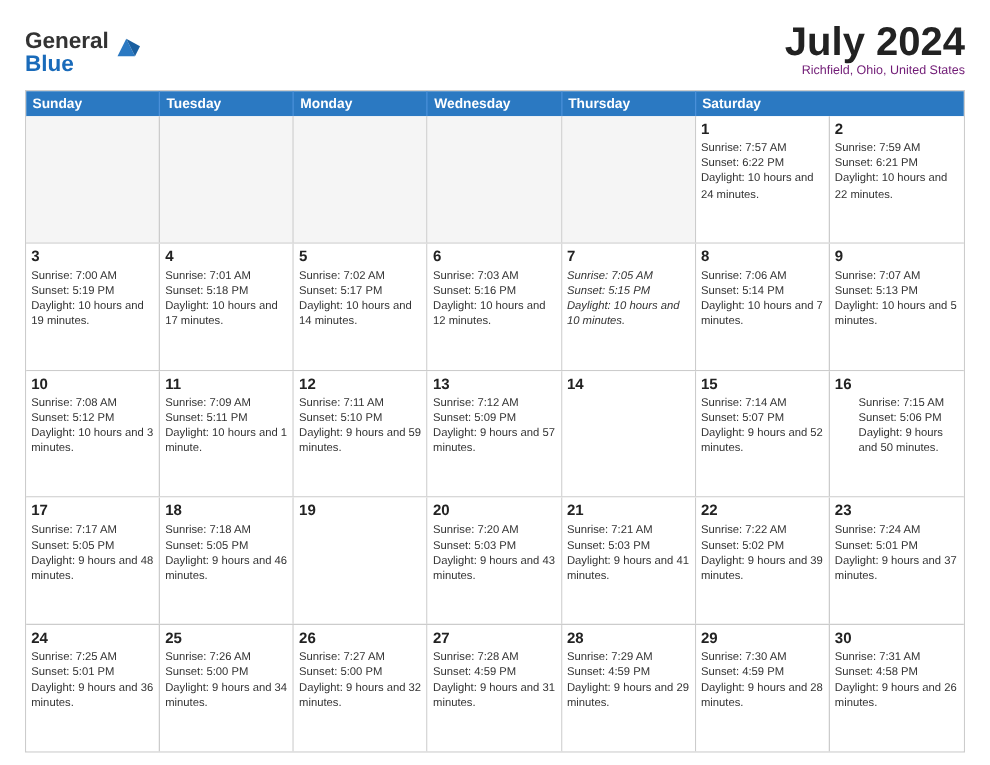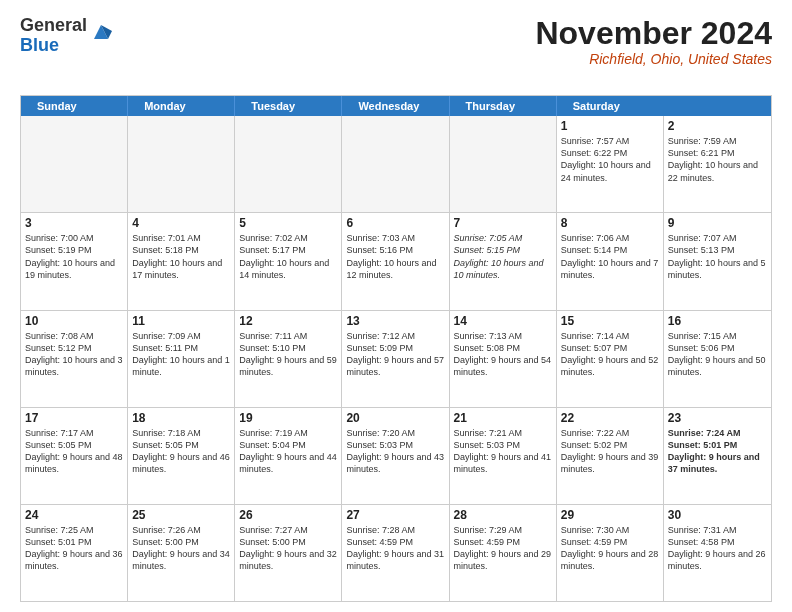--- a/index.html
+++ b/index.html
@@ -13,22 +13,22 @@
     .page {
       width: 792px;
       height: 612px;
       padding: 16px 20px 10px 20px;
       display: flex;
       flex-direction: column;
     }
     .header {
       display: flex;
       justify-content: space-between;
-      align-items: flex-start;
-      margin-bottom: 28px;
+      align-items: flex-end;
+      margin-bottom: 10px;
     }
     .logo {
       display: flex;
       align-items: center;
     }
     .logo-text {
       font-size: 18px;
       font-weight: bold;
       line-height: 1.1;
     }
@@ -41,40 +41,39 @@
     .title-section {
       text-align: right;
     }
     .month-title {
       font-size: 32px;
       font-weight: bold;
       color: #222;
       line-height: 1.1;
     }
     .location {
-      font-size: 14px;
-      color: #c2410c;
-      font-style: italic;
+      font-size: 10px;
+      color: #701a75;
     }
     .calendar {
       flex: 1;
       display: flex;
       flex-direction: column;
       border: 1px solid #ccc;
     }
     .cal-header {
       display: grid;
       grid-template-columns: repeat(7, 1fr);
       background: #2b79c2;
     }
     .cal-header-cell {
       color: #fff;
       font-size: 11px;
       font-weight: bold;
-      padding: 4px 16px;
+      padding: 4px 5px;
       text-align: left;
       border-right: 1px solid #4a90d9;
     }
     .cal-header-cell:last-child {
       border-right: none;
     }
     .cal-body {
       display: flex;
       flex-direction: column;
       flex: 1;
@@ -128,30 +127,30 @@
             <span class="blue">Blue</span>
           </span>
           <svg width="22" height="22" viewBox="0 0 22 22" style="margin-left:3px;margin-top:-8px;">
             <polygon points="4,18 11,4 18,18" fill="#2b79c2"></polygon>
             <polygon points="11,4 18,18 22,10" fill="#1a5fa0"></polygon>
           </svg>
         </div>
       </div>
     </div>
     <div class="title-section">
-      <div class="month-title">November 2024</div>
+      <div class="month-title">July 2024</div>
       <div class="location">Richfield, Ohio, United States</div>
     </div>
   </div>
 
   <div class="calendar">
     <div class="cal-header">
     <div class="cal-header-cell">Sunday</div>
+        <div class="cal-header-cell">Tuesday</div>
         <div class="cal-header-cell">Monday</div>
-        <div class="cal-header-cell">Tuesday</div>
         <div class="cal-header-cell">Wednesday</div>
         <div class="cal-header-cell">Thursday</div>
         <div class="cal-header-cell">Saturday</div>
       </div>
     <div class="cal-body">
     <div class="cal-row">
           <div class="cal-cell empty"></div>
           <div class="cal-cell empty"></div>
           <div class="cal-cell empty"></div>
           <div class="cal-cell empty"></div>
@@ -233,55 +232,49 @@
 Daylight: 9 hours and 59 minutes.</div>
           </div>
           <div class="cal-cell">
             <span class="day-num">13</span>
             <div class="info" style="white-space: pre-line;">Sunrise: 7:12 AM
 Sunset: 5:09 PM
 Daylight: 9 hours and 57 minutes.</div>
           </div>
           <div class="cal-cell">
             <span class="day-num">14</span>
-            <div class="info" style="white-space: pre-line;">Sunrise: 7:13 AM
-Sunset: 5:08 PM
-Daylight: 9 hours and 54 minutes.</div>
           </div>
           <div class="cal-cell">
             <span class="day-num">15</span>
             <div class="info" style="white-space: pre-line;">Sunrise: 7:14 AM
 Sunset: 5:07 PM
 Daylight: 9 hours and 52 minutes.</div>
           </div>
           <div class="cal-cell">
             <span class="day-num">16</span>
-            <div class="info" style="white-space: pre-line;">Sunrise: 7:15 AM
+            <div class="info" style="white-space: pre-line; margin-left: 19px;">Sunrise: 7:15 AM
 Sunset: 5:06 PM
 Daylight: 9 hours and 50 minutes.</div>
           </div>
         </div>
         <div class="cal-row">
           <div class="cal-cell">
             <span class="day-num">17</span>
             <div class="info" style="white-space: pre-line;">Sunrise: 7:17 AM
 Sunset: 5:05 PM
 Daylight: 9 hours and 48 minutes.</div>
           </div>
           <div class="cal-cell">
             <span class="day-num">18</span>
             <div class="info" style="white-space: pre-line;">Sunrise: 7:18 AM
 Sunset: 5:05 PM
 Daylight: 9 hours and 46 minutes.</div>
           </div>
           <div class="cal-cell">
             <span class="day-num">19</span>
-            <div class="info" style="white-space: pre-line;">Sunrise: 7:19 AM
-Sunset: 5:04 PM
-Daylight: 9 hours and 44 minutes.</div>
           </div>
           <div class="cal-cell">
             <span class="day-num">20</span>
             <div class="info" style="white-space: pre-line;">Sunrise: 7:20 AM
 Sunset: 5:03 PM
 Daylight: 9 hours and 43 minutes.</div>
           </div>
           <div class="cal-cell">
             <span class="day-num">21</span>
             <div class="info" style="white-space: pre-line;">Sunrise: 7:21 AM
@@ -289,21 +282,21 @@
 Daylight: 9 hours and 41 minutes.</div>
           </div>
           <div class="cal-cell">
             <span class="day-num">22</span>
             <div class="info" style="white-space: pre-line;">Sunrise: 7:22 AM
 Sunset: 5:02 PM
 Daylight: 9 hours and 39 minutes.</div>
           </div>
           <div class="cal-cell">
             <span class="day-num">23</span>
-            <div class="info" style="white-space: pre-line; font-weight: bold;">Sunrise: 7:24 AM
+            <div class="info" style="white-space: pre-line;">Sunrise: 7:24 AM
 Sunset: 5:01 PM
 Daylight: 9 hours and 37 minutes.</div>
           </div>
         </div>
         <div class="cal-row">
           <div class="cal-cell">
             <span class="day-num">24</span>
             <div class="info" style="white-space: pre-line;">Sunrise: 7:25 AM
 Sunset: 5:01 PM
 Daylight: 9 hours and 36 minutes.</div>

